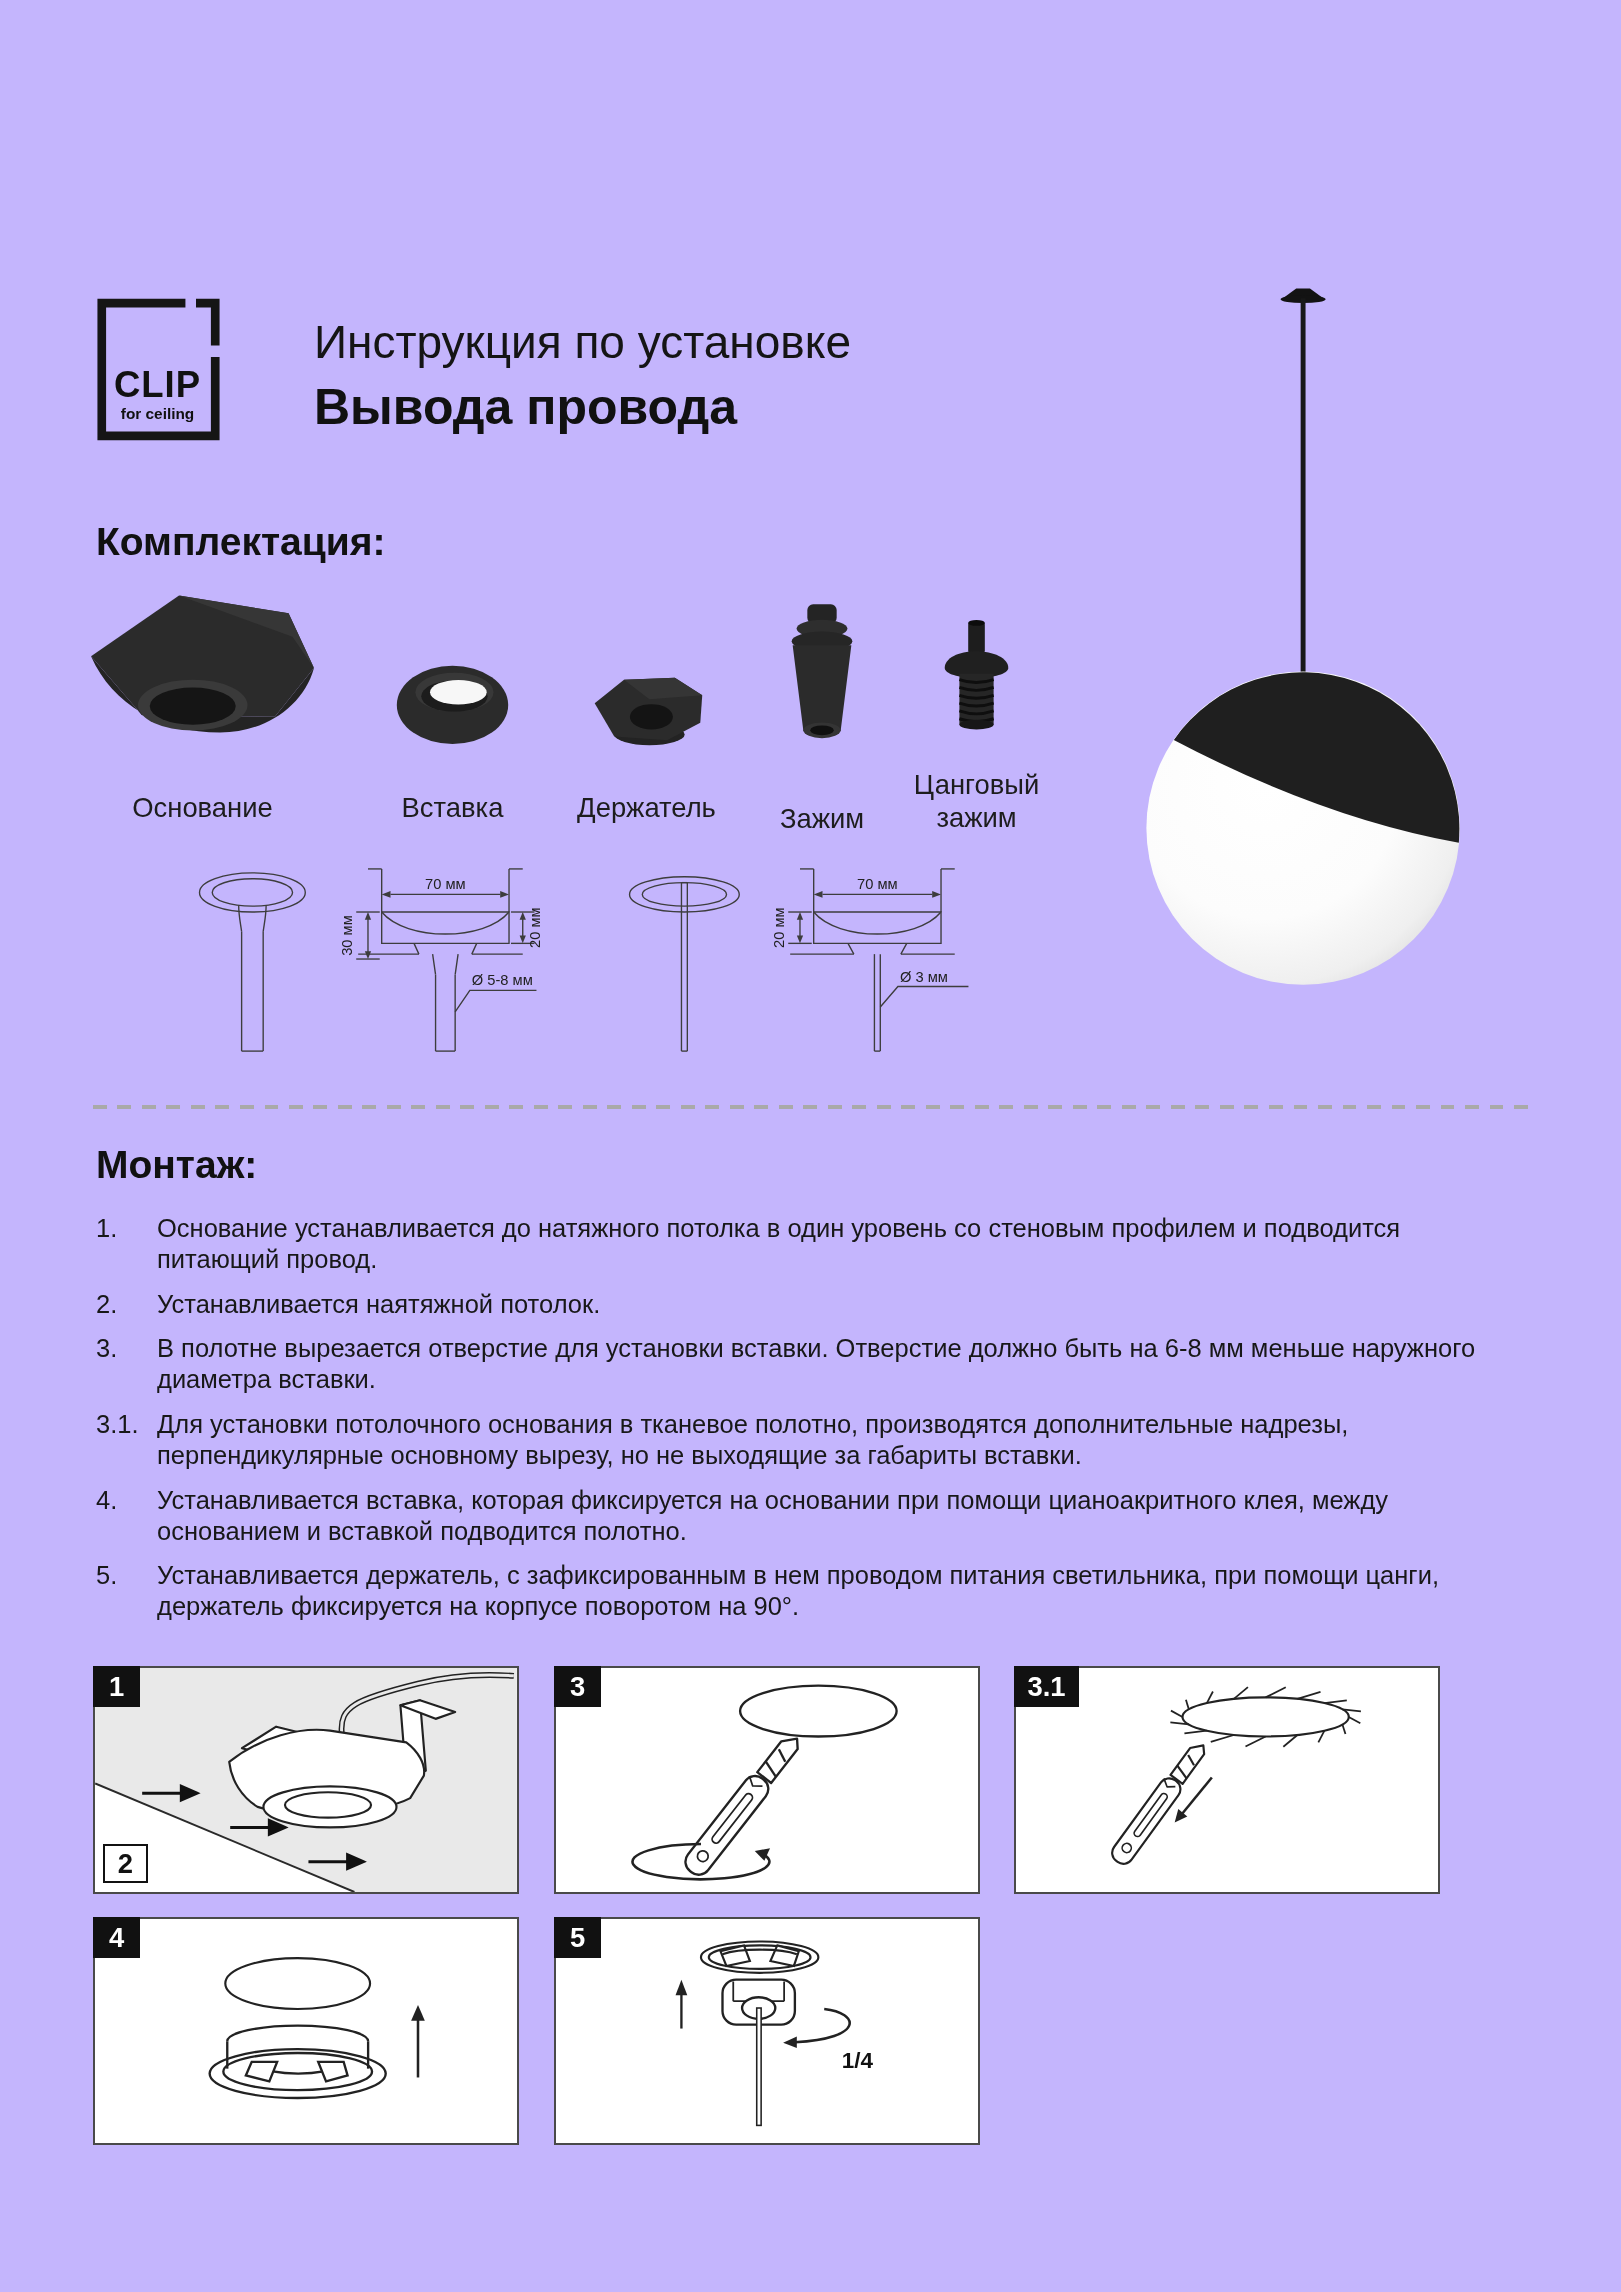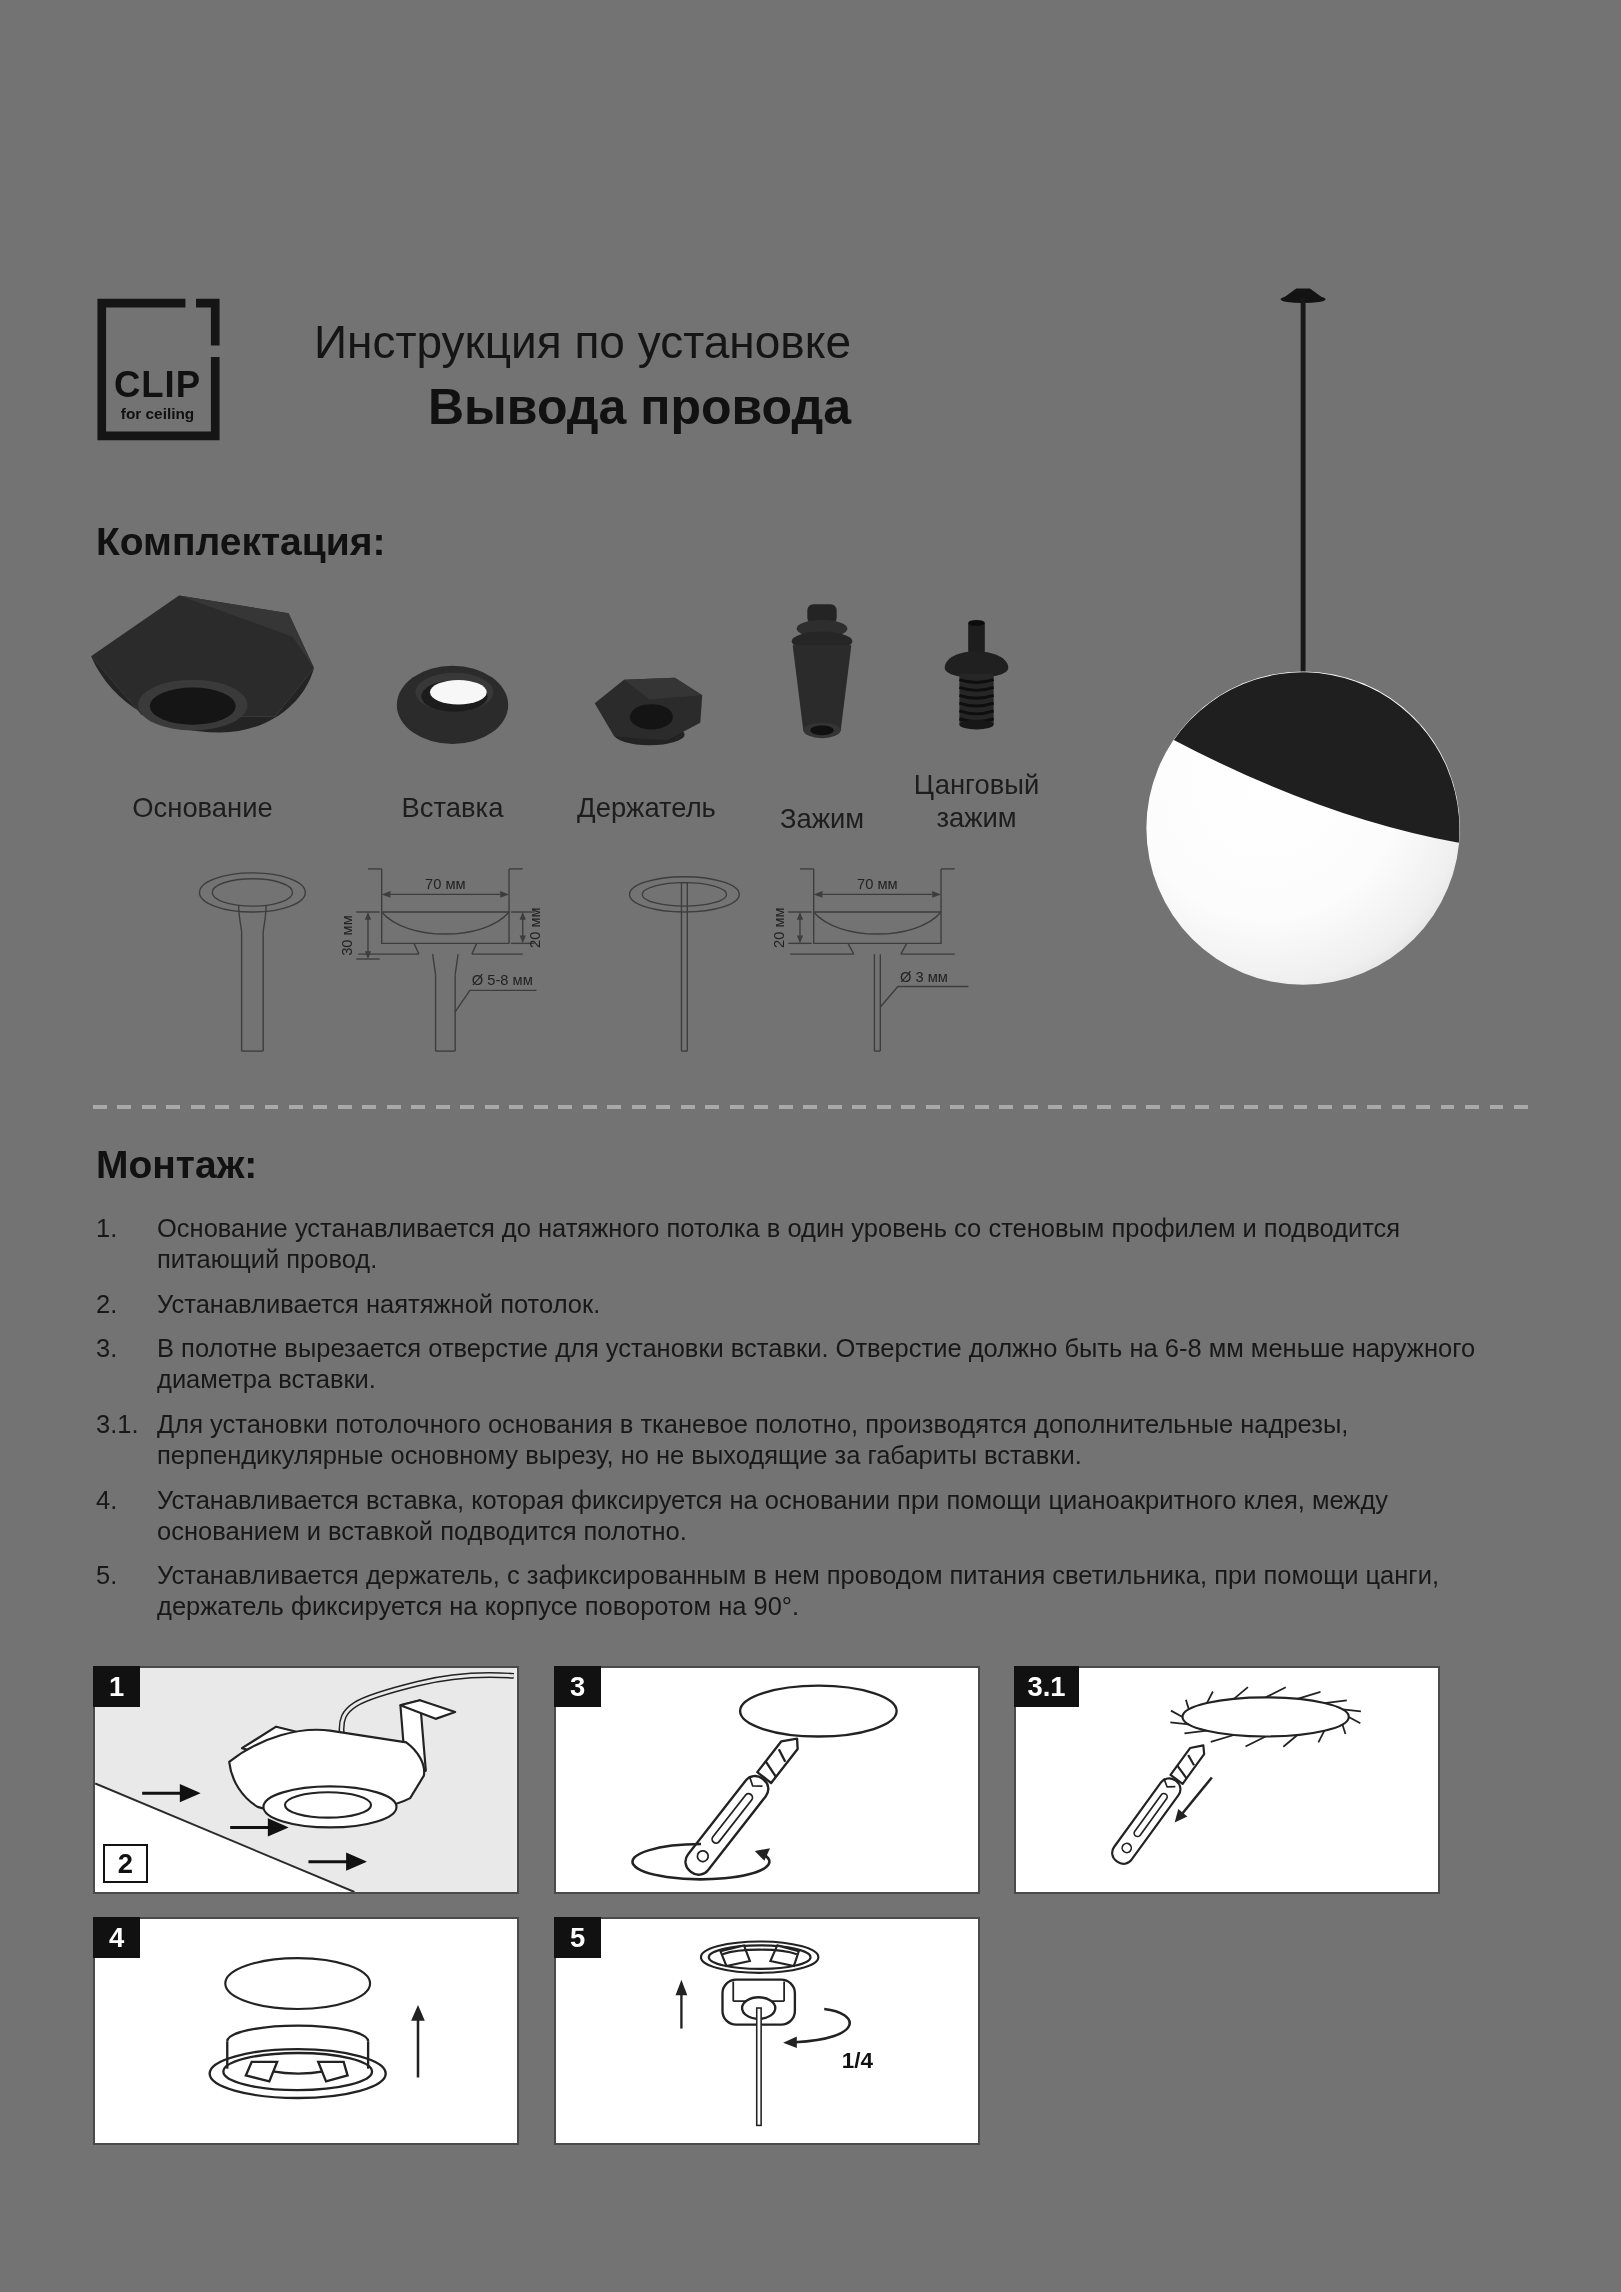--- a/index.html
+++ b/index.html
@@ -1,28 +1,28 @@
 <!DOCTYPE html>
 <html><head>
 <meta charset="utf-8">
 <style>
   html,body{margin:0;padding:0;background:#ffffff;}
   .page{
     position:relative;
     width:1621px;height:2293px;
-    background:#737373;
+    background:#c4b5fd;
     font-family:"Liberation Sans", sans-serif;
     color:#1b1b1b;
     overflow:hidden;
   }
   
   .logo{position:absolute;left:96px;top:297px;width:125px;height:145px;}
   .title{position:absolute;left:314px;top:310px;line-height:65px;white-space:nowrap;}
   .title-l1{font-size:46px;font-weight:400;color:#151515;}
-  .title-l2{font-size:50px;font-weight:700;color:#111;text-align:right;}
+  .title-l2{font-size:50px;font-weight:700;color:#111;}
   
   .kit-heading{position:absolute;left:96px;top:520px;font-size:39px;font-weight:700;color:#111;}
   .part{position:absolute;top:573px;display:flex;flex-direction:column;align-items:center;}
   .part-imgbox{height:181px;display:flex;align-items:flex-end;justify-content:center;}
   .part-label{margin-top:37px;font-size:27.4px;color:#1d1d1d;text-align:center;line-height:33px;}
   .part--tsang .part-label{margin-top:14px;}
   
   .tdraw{position:absolute;width:382px;height:211px;}
   .tdraw text{font-family:"Liberation Sans",sans-serif;font-size:15px;fill:#222;}
   

